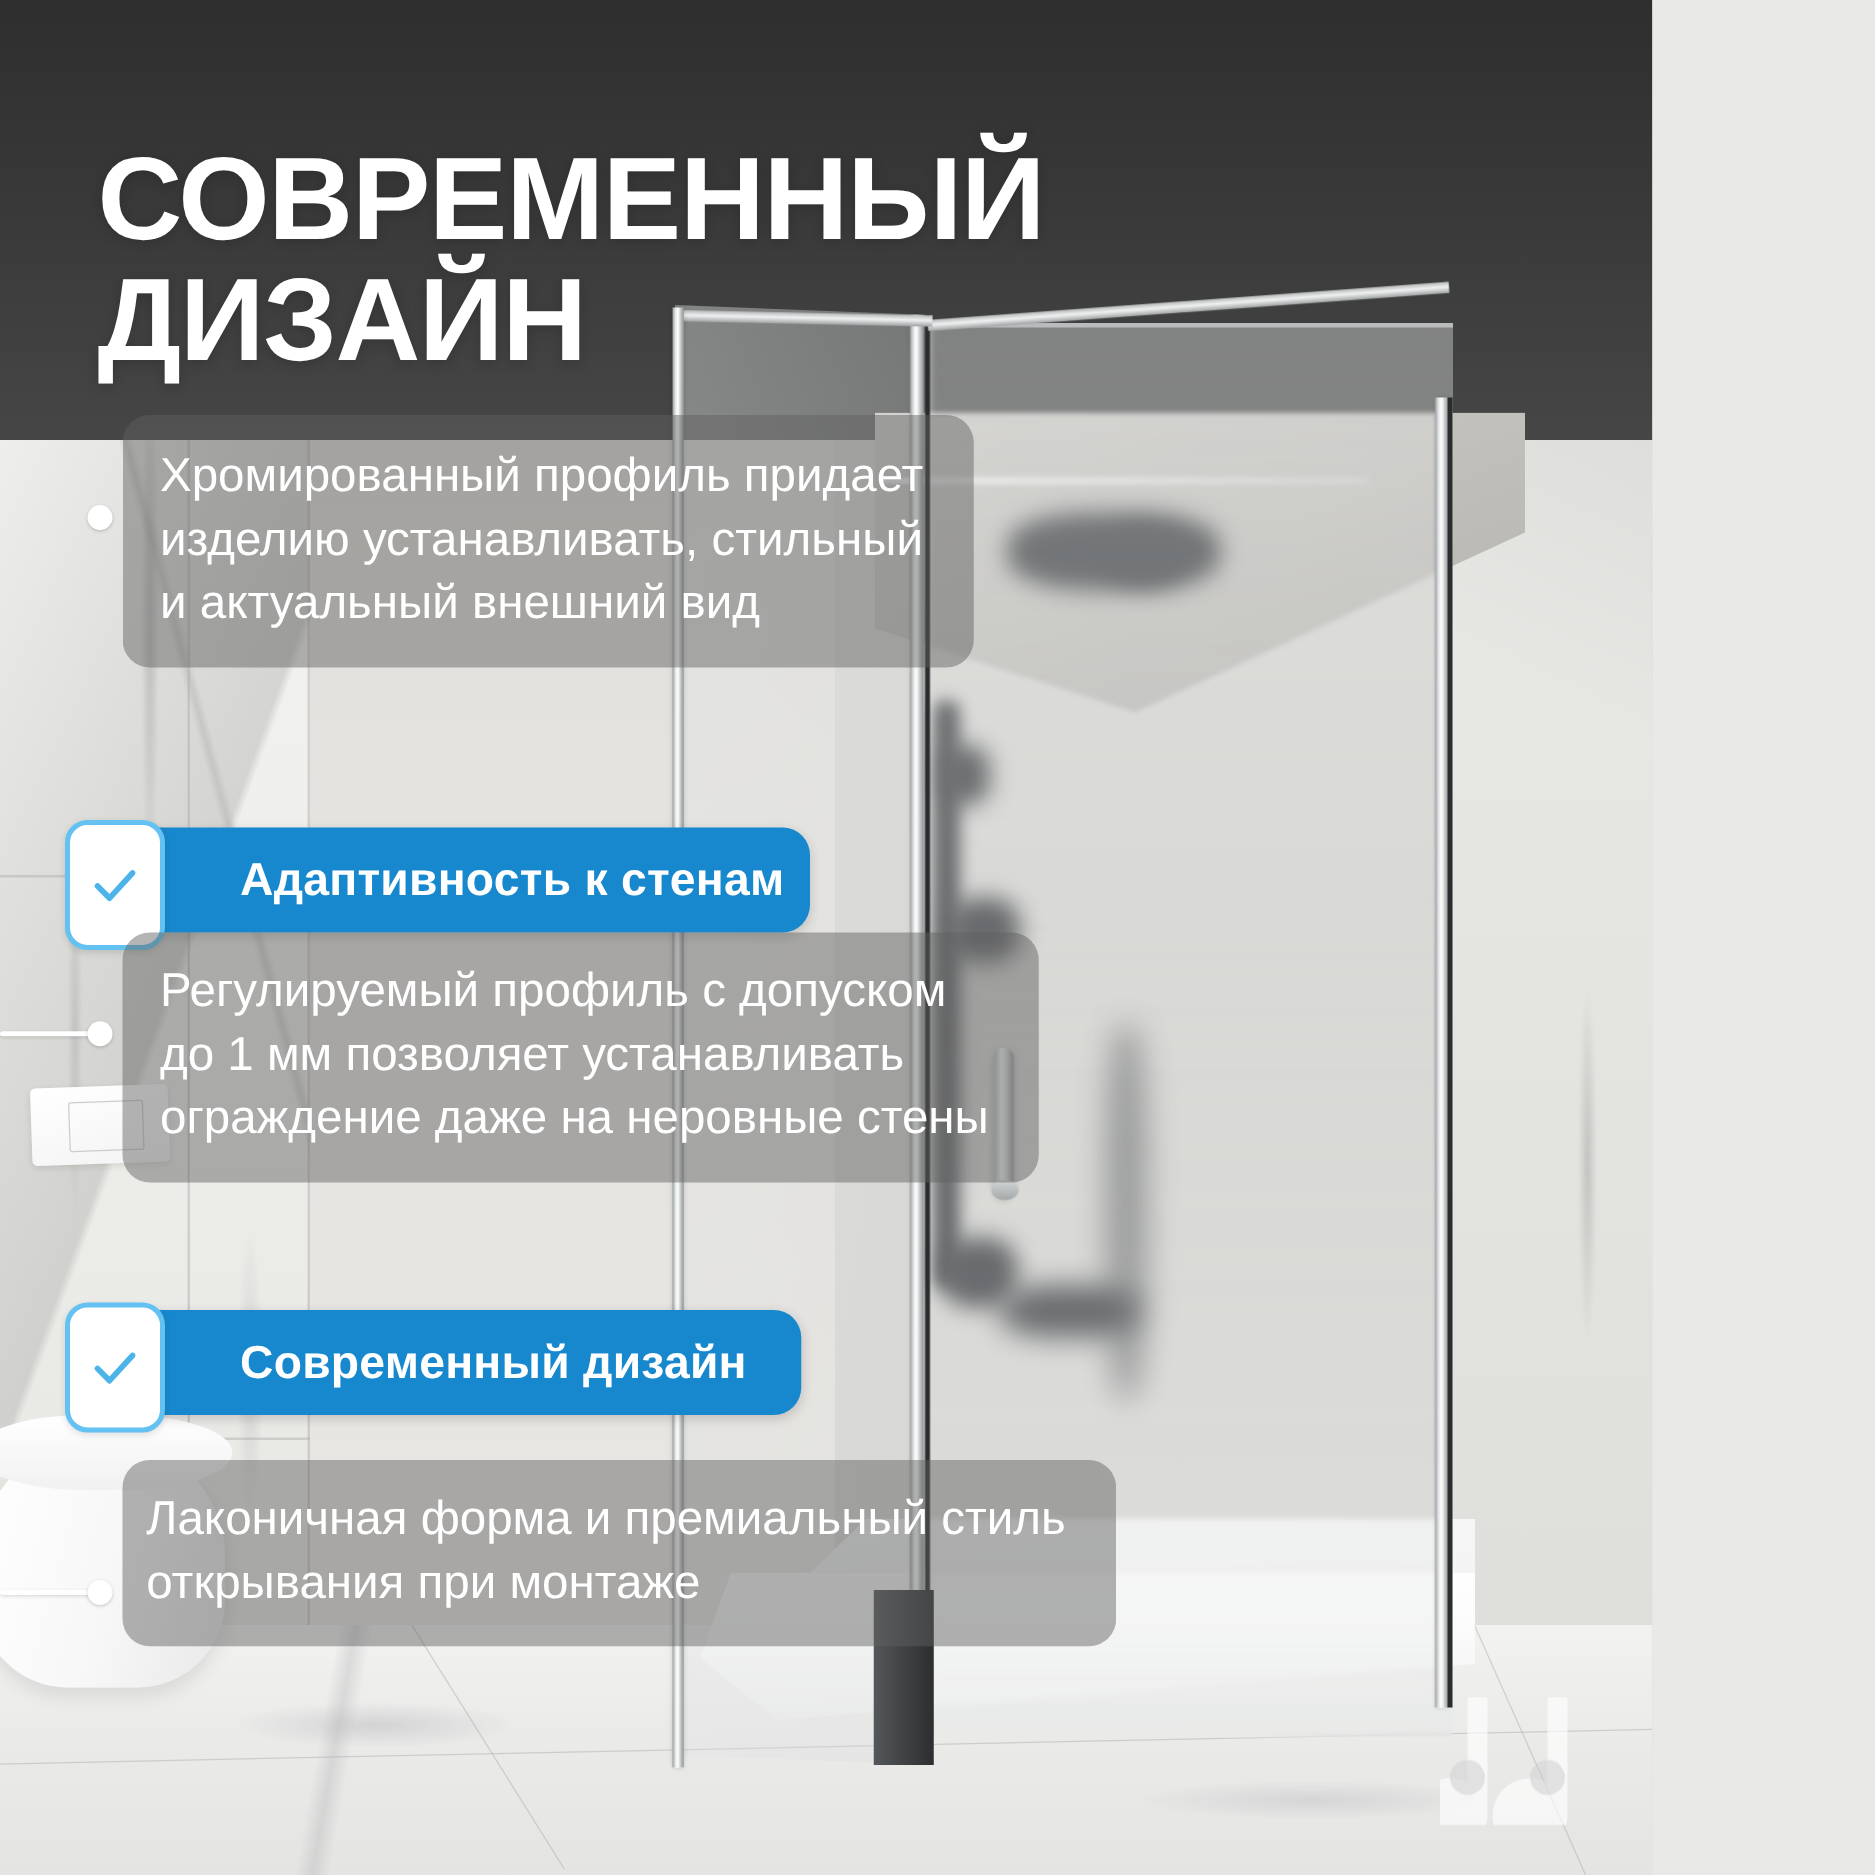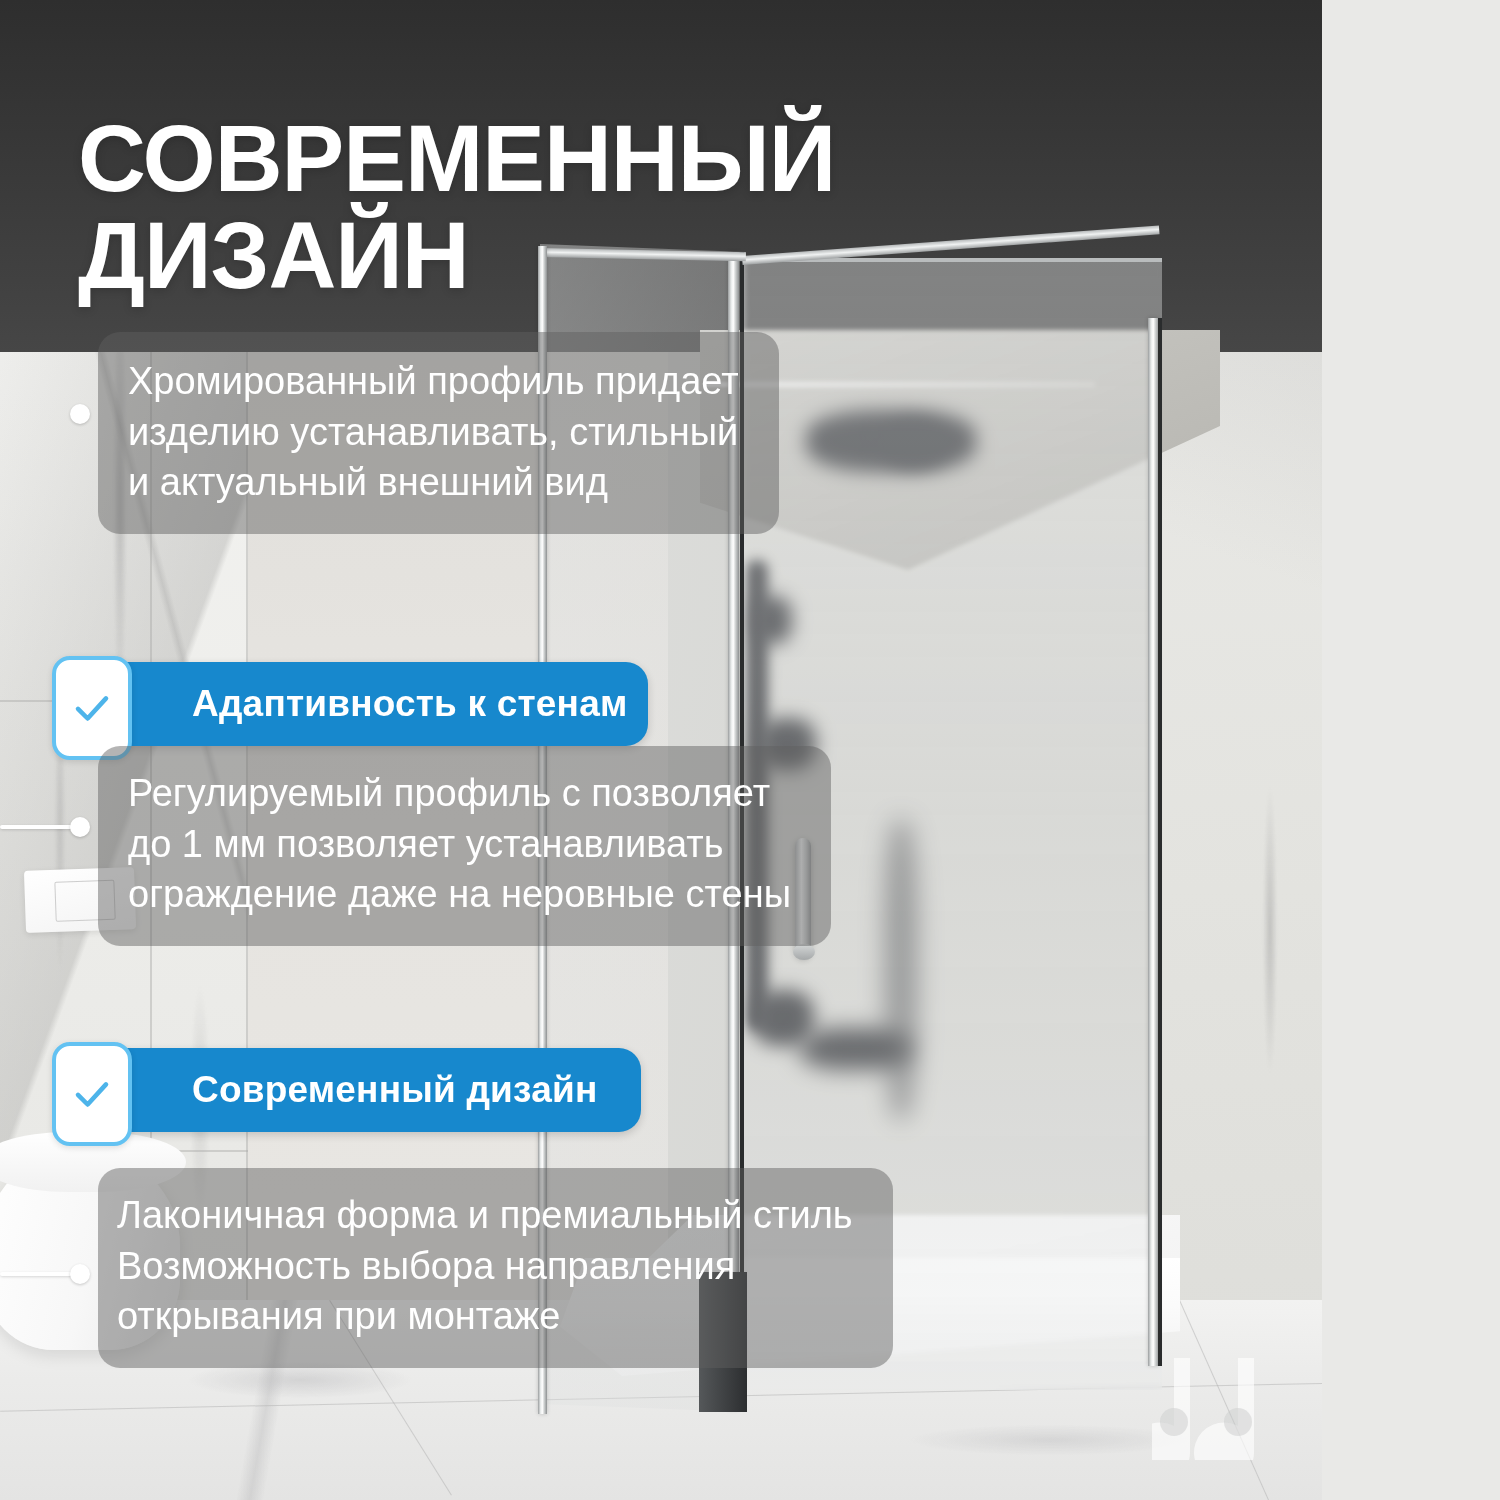--- a/index.html
+++ b/index.html
@@ -314,39 +314,38 @@
       <svg viewBox="0 0 24 24" fill="none" stroke="#4db4ea" stroke-width="2.6" stroke-linecap="round" stroke-linejoin="round">
         <polyline points="4,12.5 9.5,18 20,6.5"></polyline>
       </svg>
     </span>
     <span class="badge-label">Адаптивность к стенам</span>
   </div>
 
   <div class="leader" style="left:0;top:825px;width:80px;"></div>
   <div class="dot" style="left:70px;top:817px;"></div>
   <div class="panel" style="left:98px;top:746px;padding:22px 40px 26px 30px;font-size:38px;line-height:1.33;">
-    <span class="ln">Регулируемый профиль с позволяет</span>
+    <span class="ln">Регулируемый профиль с допуском</span>
     <span class="ln">до 1 мм позволяет устанавливать</span>
     <span class="ln">ограждение даже на неровные стены</span>
   </div>
 
   <div class="badge" style="left:96px;top:1048px;padding-right:44px;">
     <span class="checkbox">
       <svg viewBox="0 0 24 24" fill="none" stroke="#4db4ea" stroke-width="2.6" stroke-linecap="round" stroke-linejoin="round">
         <polyline points="4,12.5 9.5,18 20,6.5"></polyline>
       </svg>
     </span>
     <span class="badge-label">Современный дизайн</span>
   </div>
 
   <div class="leader" style="left:0;top:1272px;width:80px;"></div>
   <div class="dot" style="left:70px;top:1264px;"></div>
   <div class="panel" style="left:98px;top:1168px;padding:22px 40px 26px 19px;font-size:38px;line-height:1.33;">
     <span class="ln">Лаконичная форма и премиальный стиль</span>
-    <span class="ln">Возможность выбора направления</span>
     <span class="ln">открывания при монтаже</span>
   </div>
 
   <svg class="logo" viewBox="0 0 150 110" aria-hidden="true">
     <g fill="#ffffff" fill-opacity="0.78">
       <path d="M22 8 h16 v94 a30 30 0 1 1 -16 -26 z"></path>
       <circle cx="22" cy="72" r="14" fill="#c9cbcb" fill-opacity="0.55"></circle>
       <path d="M86 8 h16 v94 a30 30 0 1 1 -16 -26 z"></path>
       <circle cx="86" cy="72" r="14" fill="#c9cbcb" fill-opacity="0.55"></circle>
     </g>

